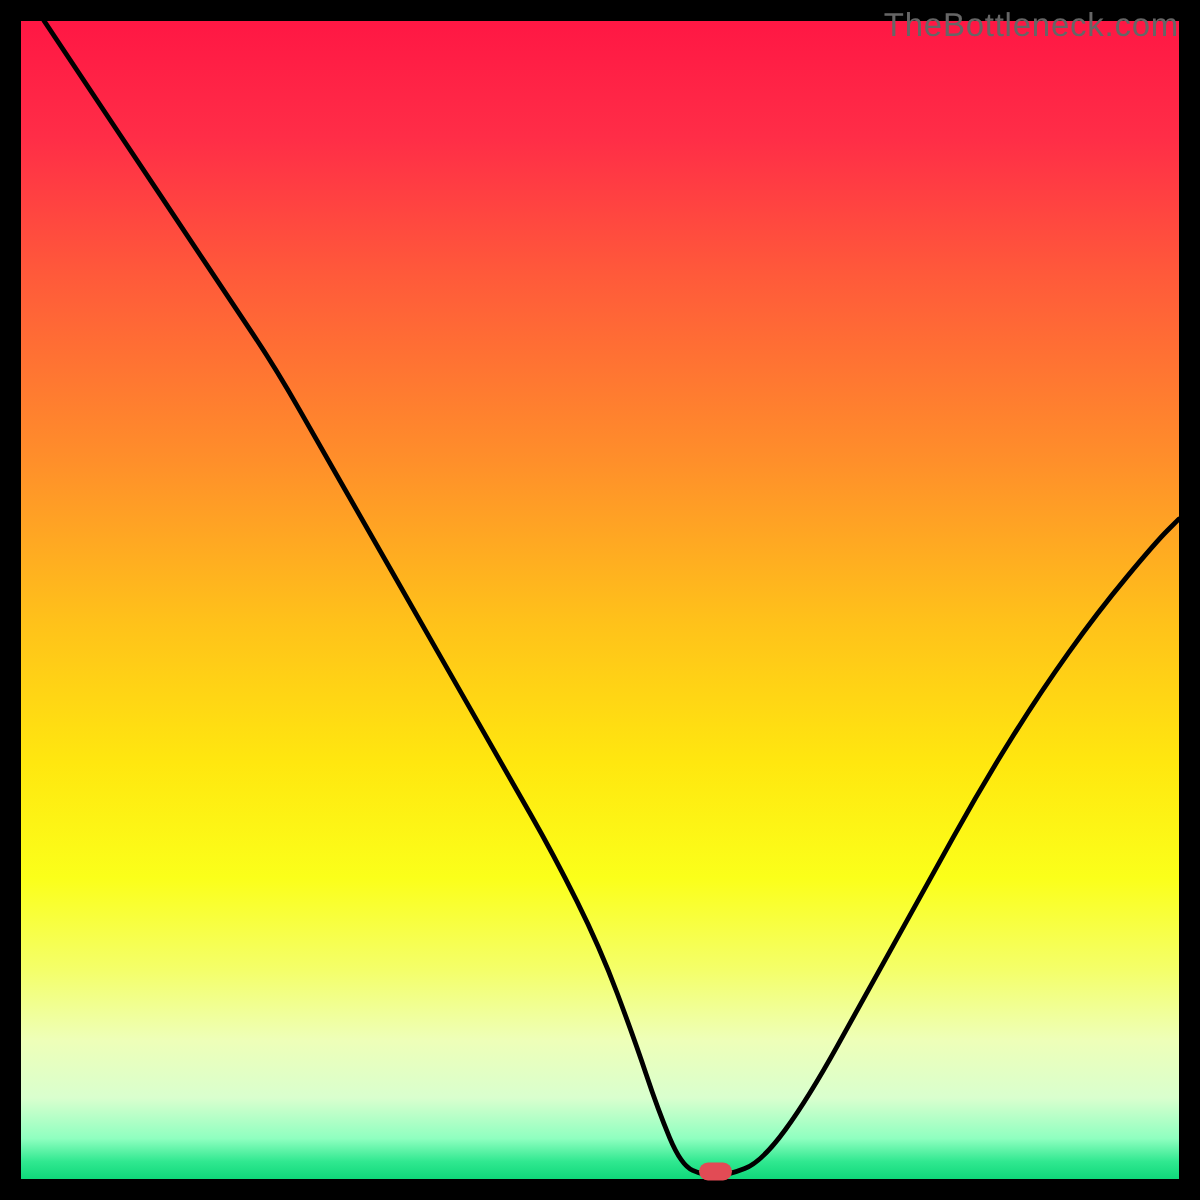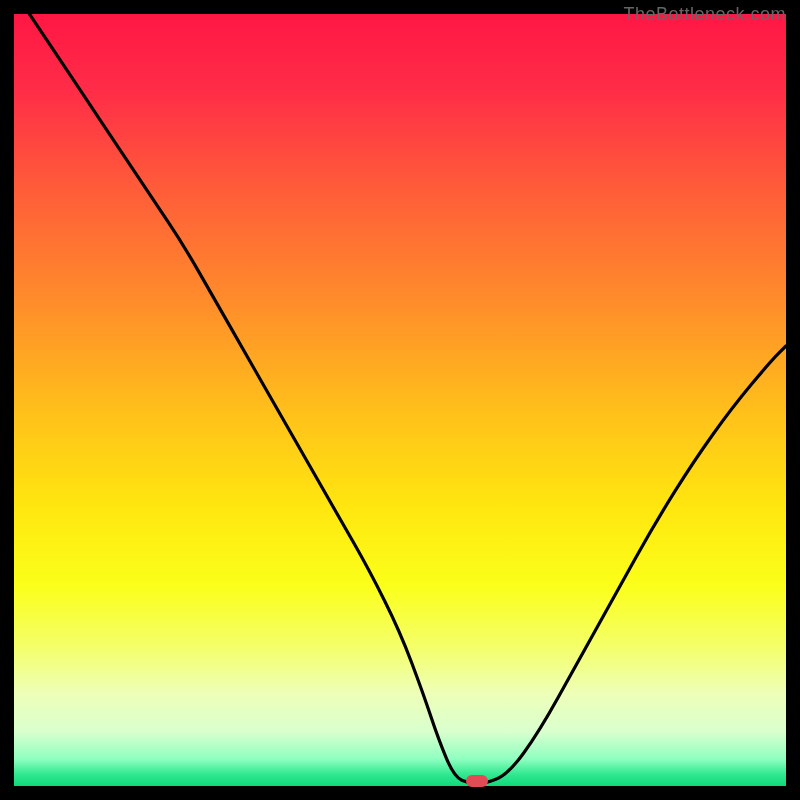--- a/index.html
+++ b/index.html
@@ -15,21 +15,21 @@
     position: relative;
     width: 800px;
     height: 800px;
     background: #000;
   }
   .watermark {
     position: absolute;
     top: 4px;
     right: 14px;
     color: #666;
-    font-size: 18px;
+    font-size: 22px;
     font-weight: 500;
     letter-spacing: 0.5px;
     z-index: 10;
   }
   .plot-area {
     position: absolute;
     left: 14px;
     top: 14px;
     width: 772px;
     height: 772px;

